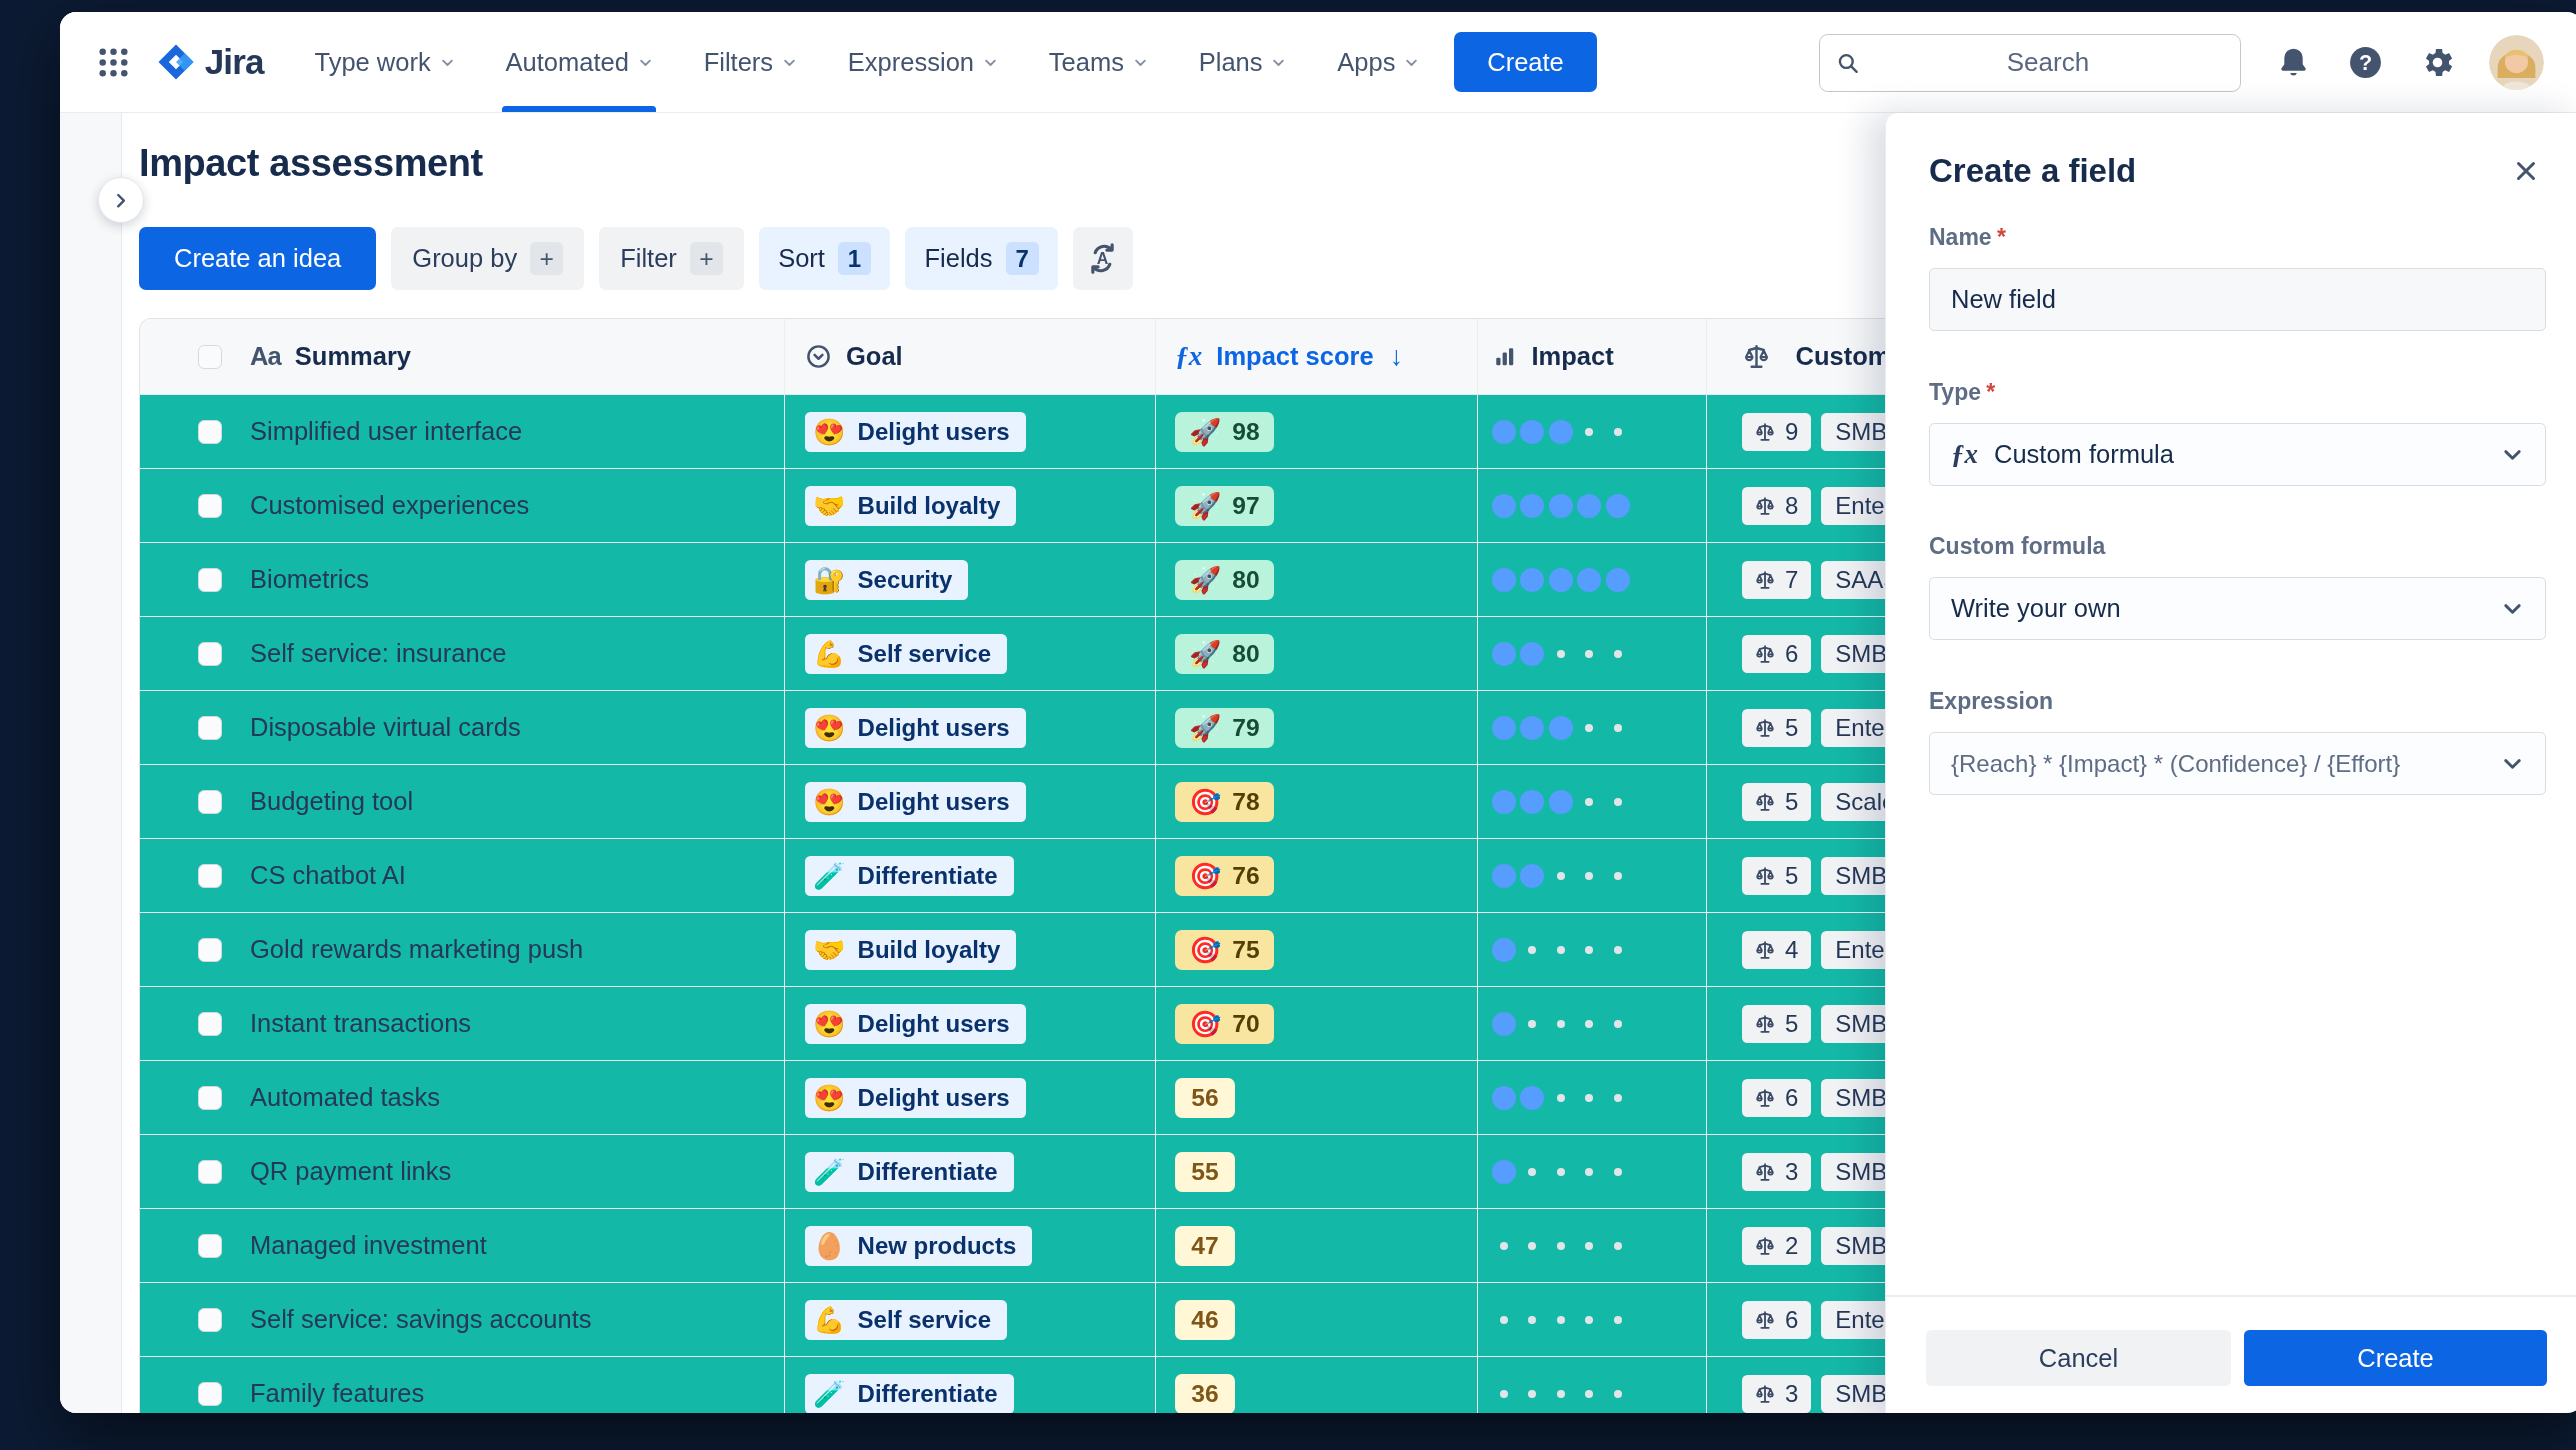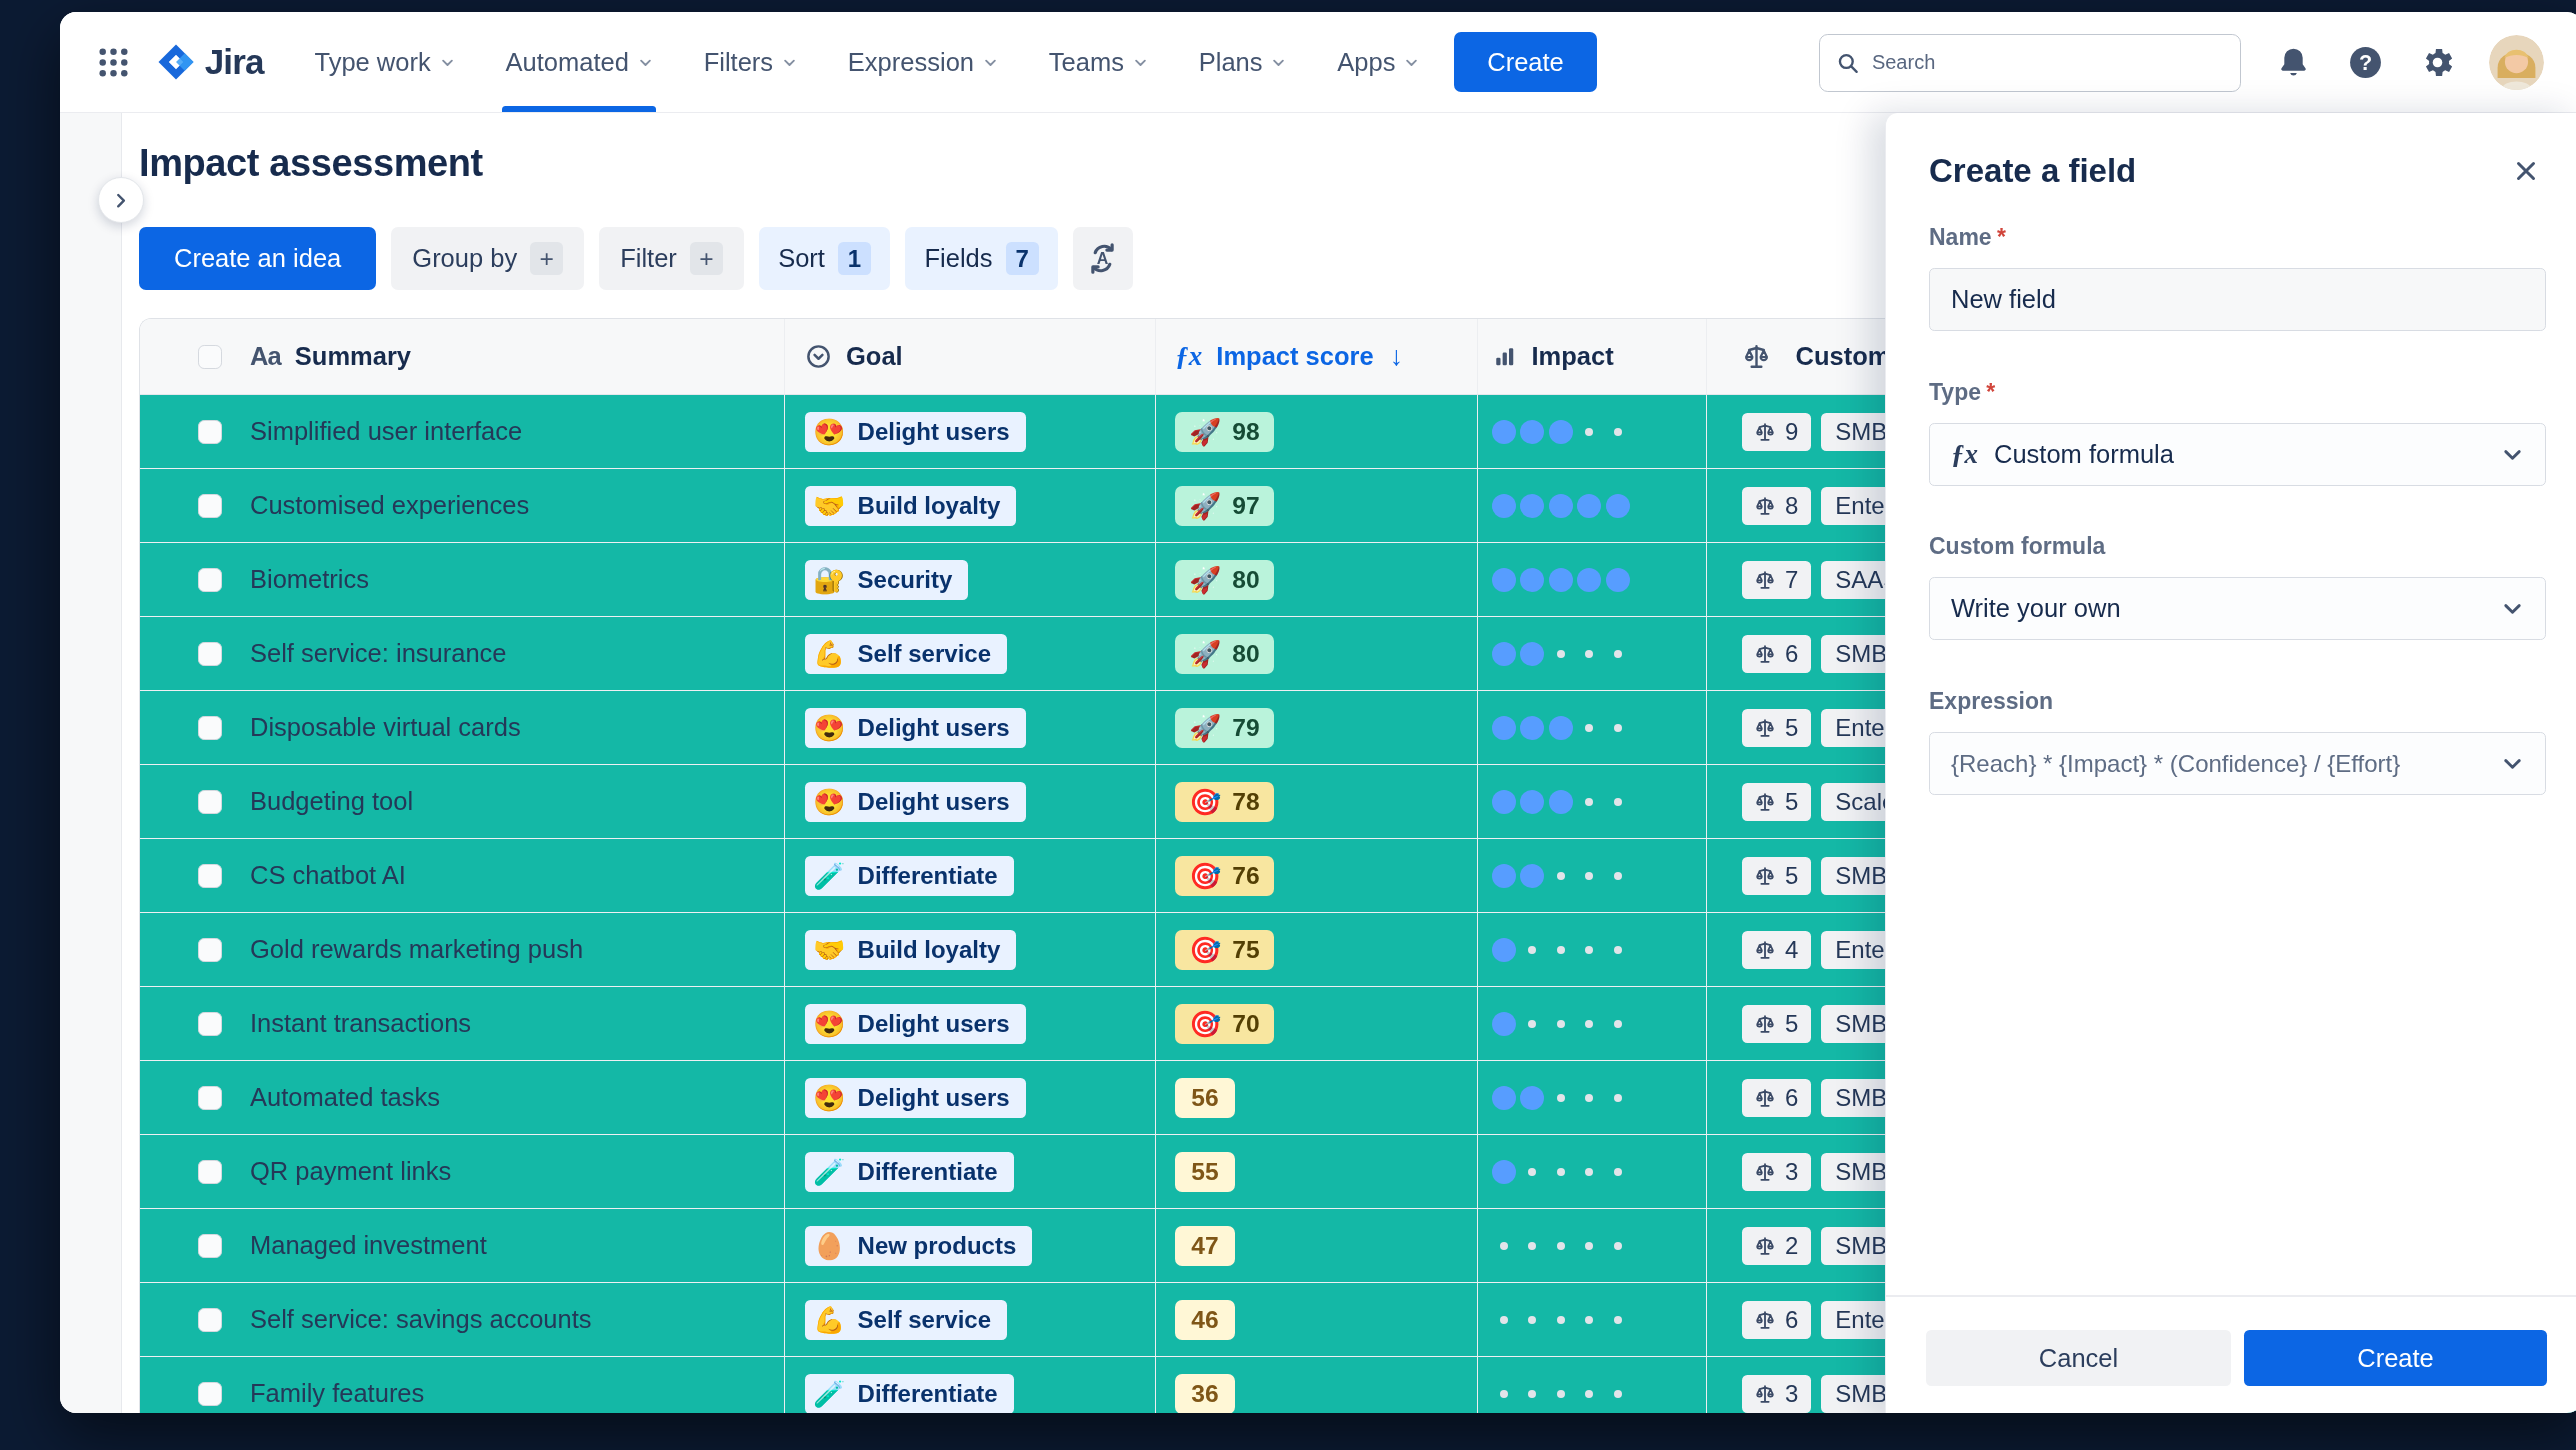--- a/index.html
+++ b/index.html
@@ -22,22 +22,22 @@
               font-size:25.5px; font-weight:500; color:#44546F; cursor:pointer; white-space:nowrap; }
   .nav-item.active::after { content:""; position:absolute; left:-3.5px; right:-3.5px; bottom:0;
               height:6.2px; background:#0C66E4; border-radius:3.5px 3.5px 0 0; }
   .nav-create { margin-left:35px; height:60px; padding:0 33px; background:#0C66E4; color:#fff;
               font-size:25.5px; font-weight:500; border:none; border-radius:7px; display:flex;
               align-items:center; cursor:pointer; }
   .nav-right { position:absolute; right:0; top:0; height:101px; display:flex; align-items:center;
               gap:32px; padding-right:39px; }
   .search-box { width:422px; height:58px; border:1.8px solid #C1C7D0; border-radius:8.8px;
               display:flex; align-items:center; padding:0 16px; gap:12.3px; background:#fff; }
-  .search-box input { border:none; outline:none; font-size:20px; color:#44546F; width:100%;
-              font-family:"Liberation Sans", sans-serif; }
+  .search-box input { border:none; outline:none; font-size:26px; color:#44546F; width:100%;
+              font-family:"Liberation Sans", sans-serif;text-align:center; }
   .search-box input::placeholder { color:#596780; }
   .iconbtn { width:40px; height:40px; display:flex; align-items:center; justify-content:center; cursor:pointer; }
   .avatar { width:55px; height:55px; border-radius:50%; overflow:hidden; cursor:pointer; }
 
   
   .rail { position:absolute; left:0; top:101px; width:62px; height:1300px; background:#F7F8F9;
           border-right:1.8px solid #E7E9ED; }
   .expand-btn { position:absolute; left:38px; top:165px; width:46px; height:46px; border-radius:50%;
           background:#fff; border:1.8px solid #E3E6EA; box-shadow:0 3.5px 10.6px rgba(9,30,66,.18);
           display:flex; align-items:center; justify-content:center; cursor:pointer; z-index:5; }

